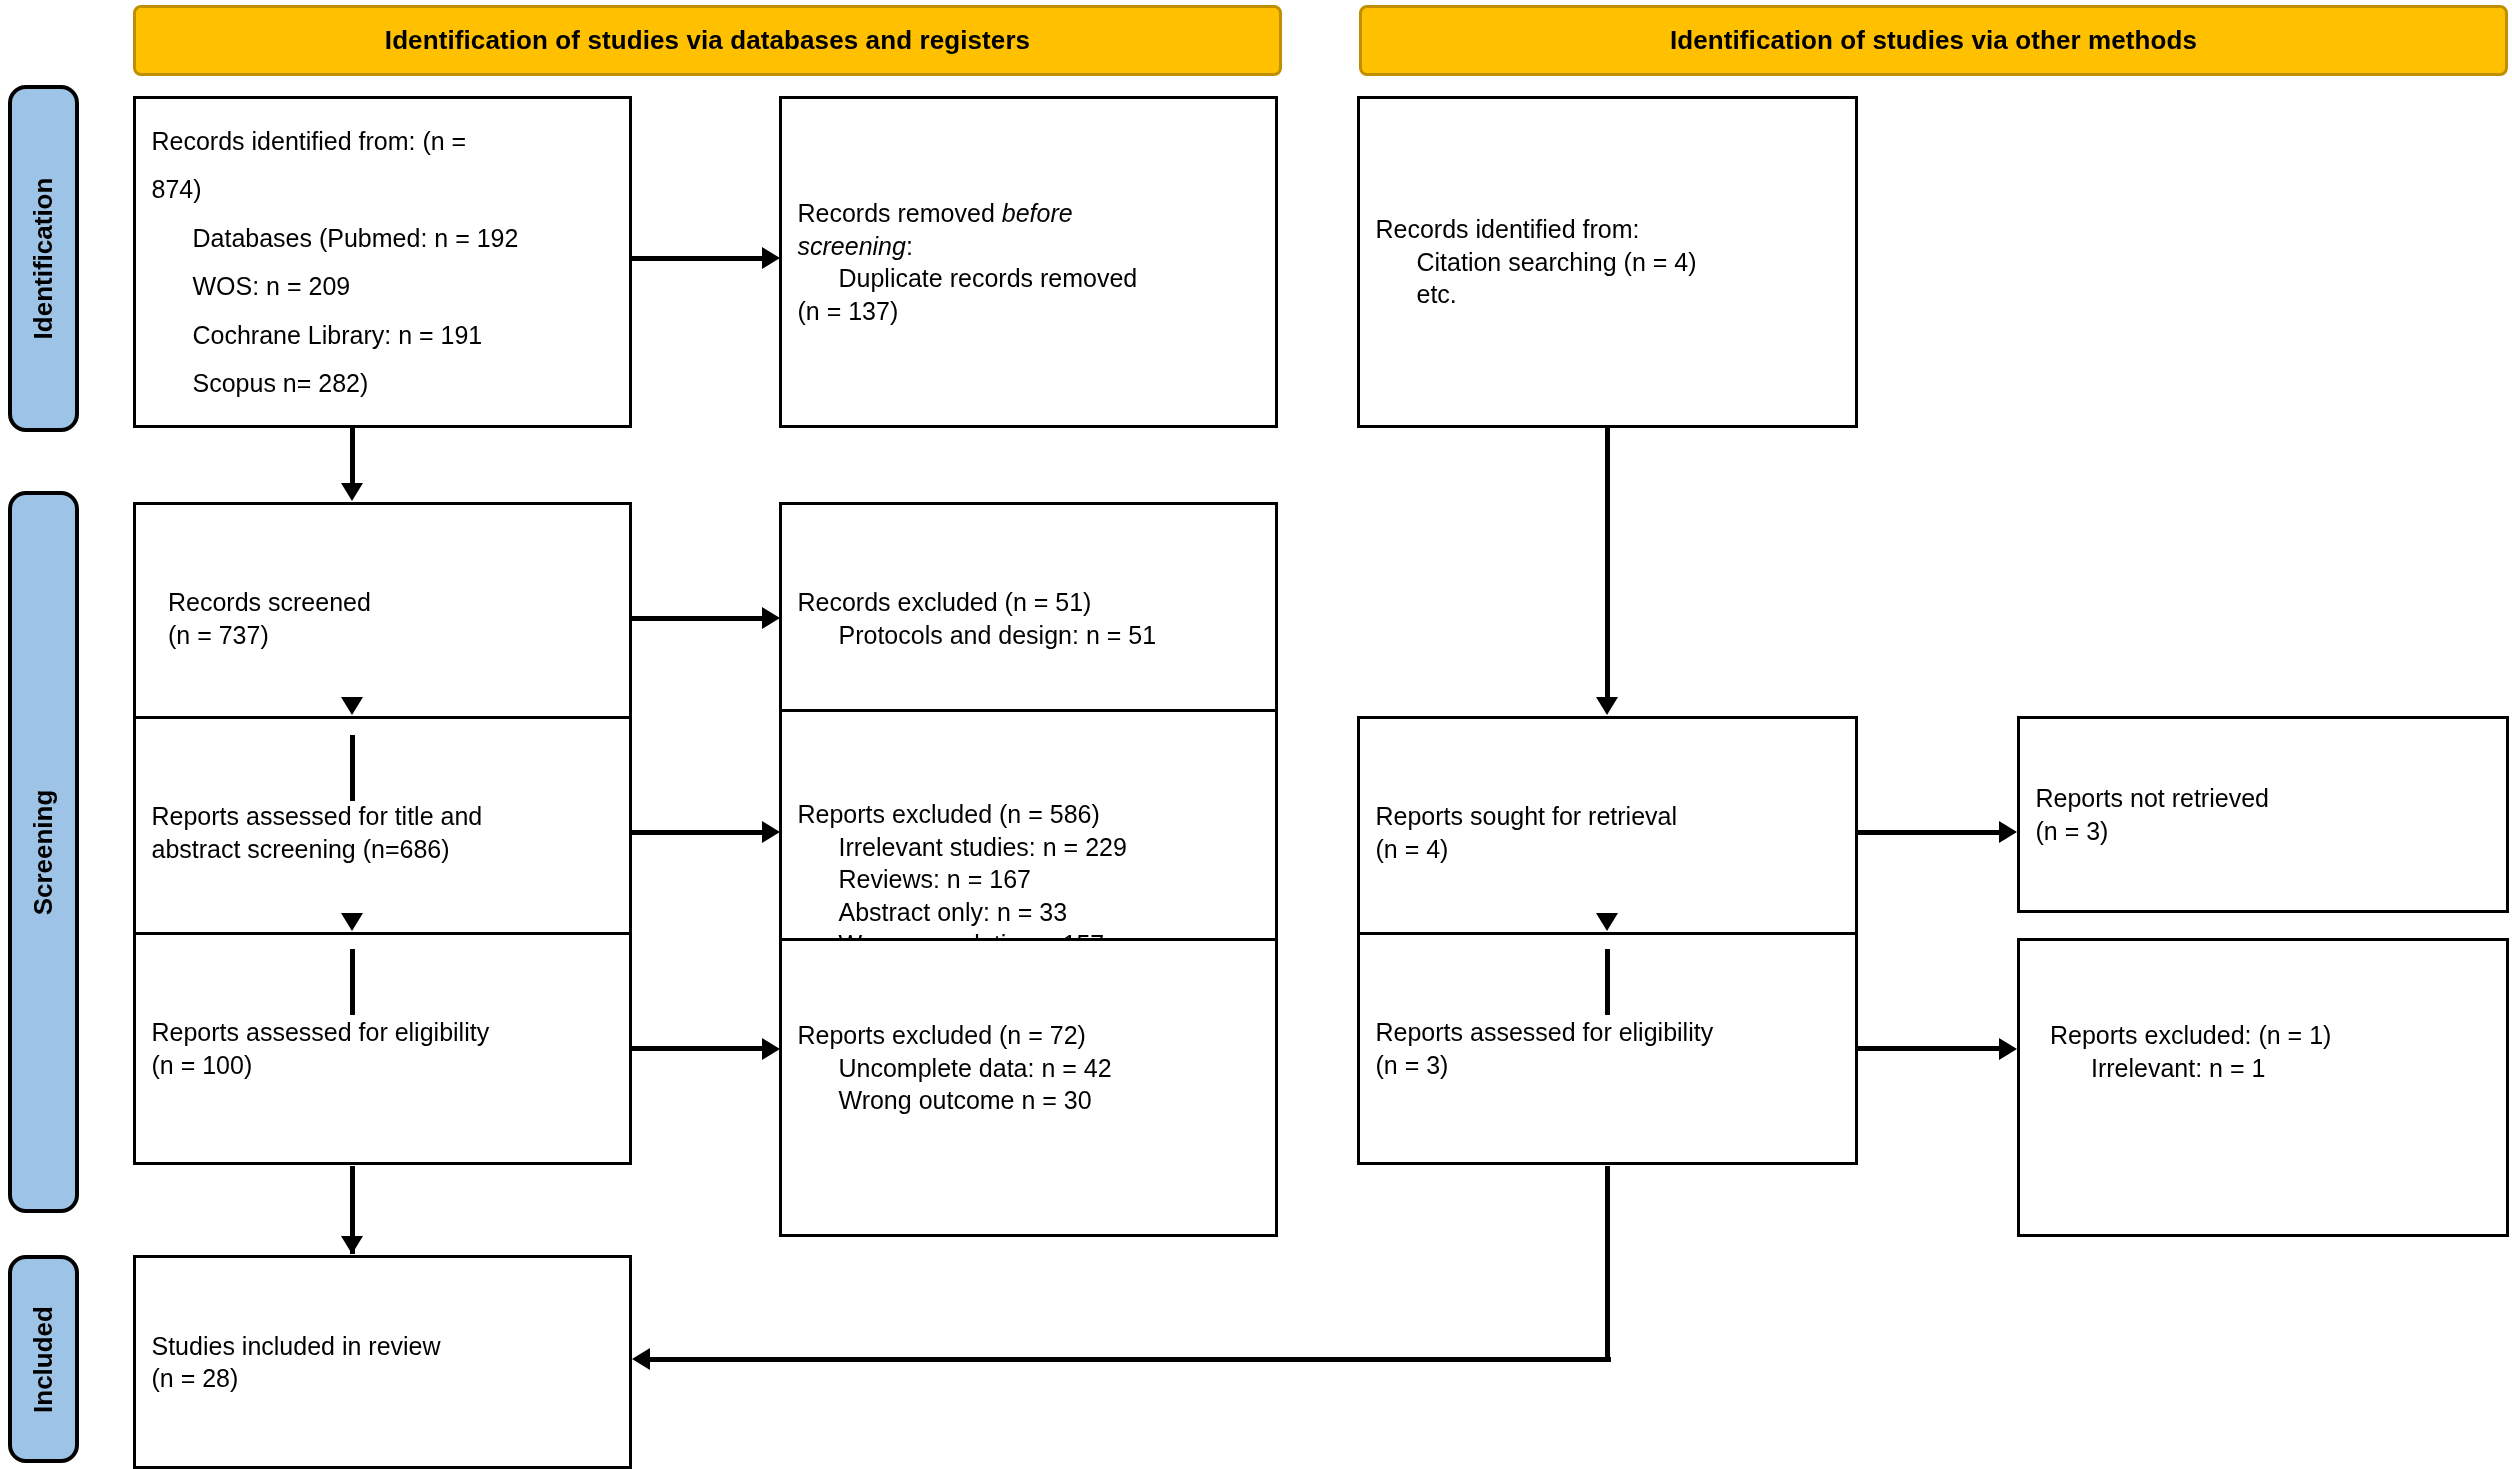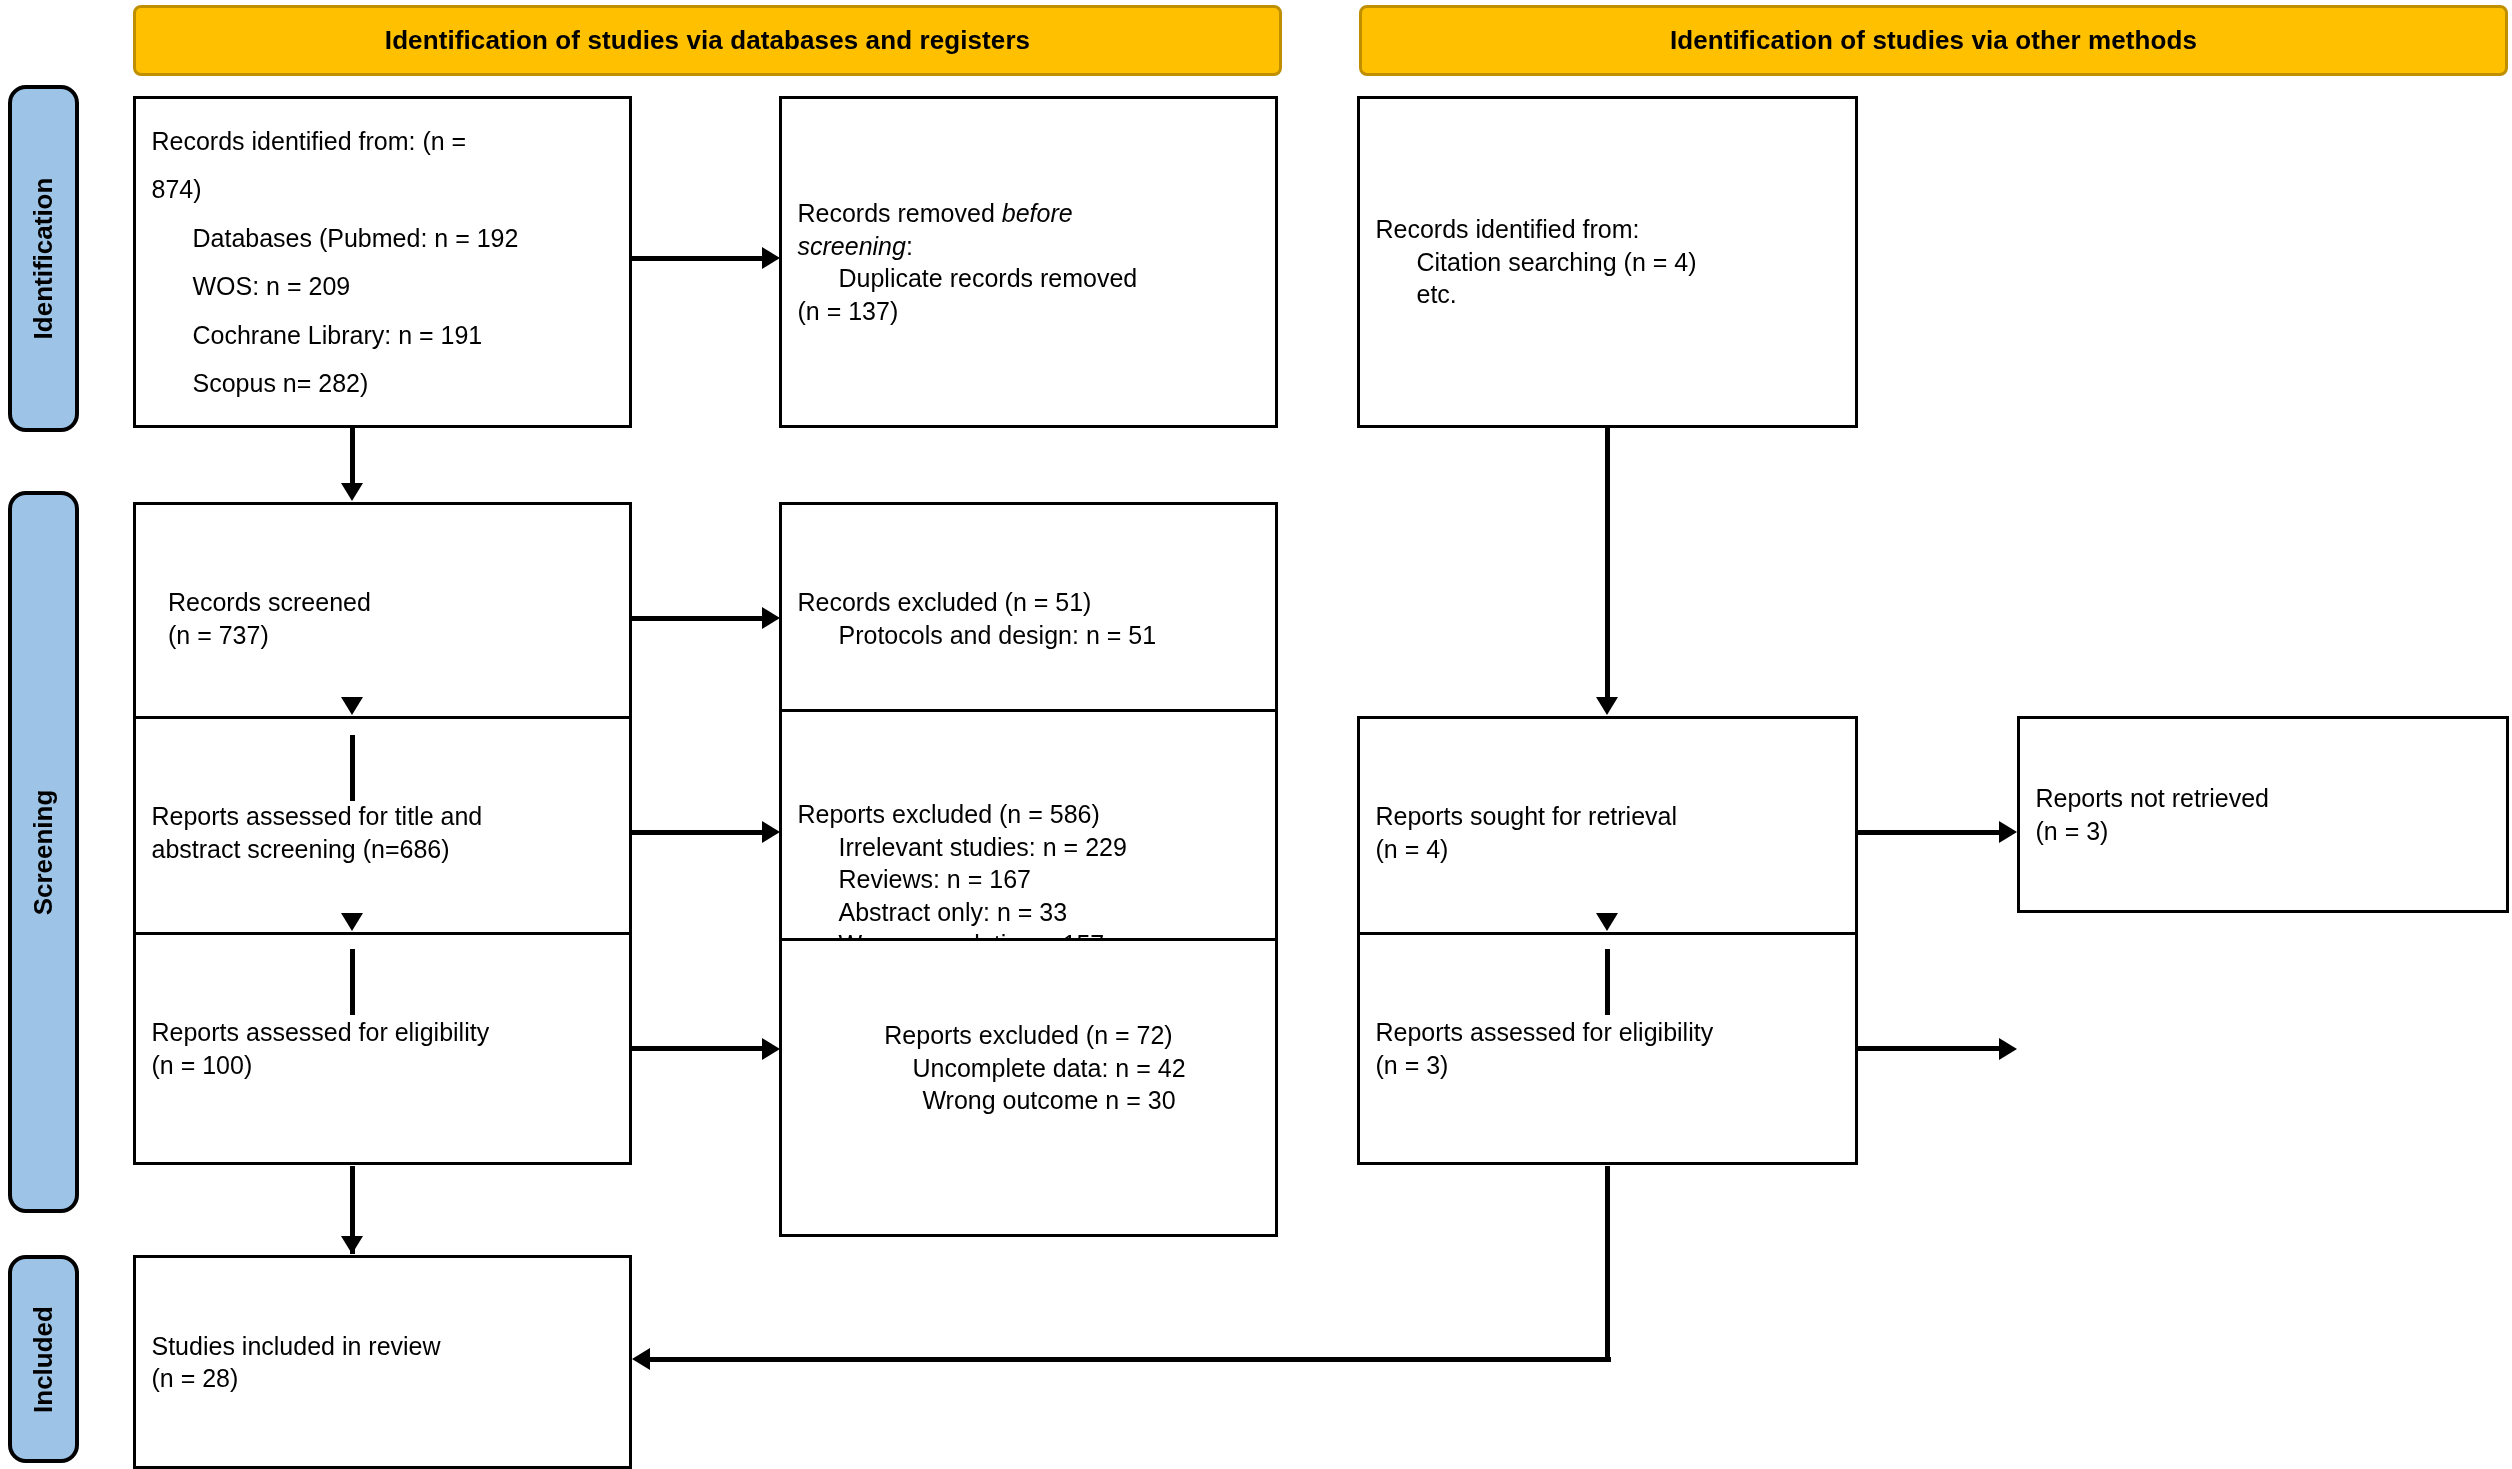--- a/index.html
+++ b/index.html
@@ -162,21 +162,21 @@
     <div class="line indent">Reviews: n = 167</div>
     <div class="line indent">Abstract only: n = 33</div>
     <div class="line indent">Wrong population = 157</div>
   </div>
 
   <div class="box" style="left:133px; top:932px; width:499px; height:233px;">
     <div class="line">Reports assessed for eligibility</div>
     <div class="line">(n = 100)</div>
   </div>
 
-  <div class="box" style="left:779px; top:938px; width:499px; height:299px; justify-content:flex-start; padding-top:78px;align-items:center;">
+  <div class="box" style="left:779px; top:938px; width:499px; height:299px; justify-content:flex-start; padding-top:78px;">
     <div class="line">Reports excluded (n = 72)</div>
     <div class="line indent">Uncomplete data: n = 42</div>
     <div class="line indent">Wrong outcome n = 30</div>
   </div>
 
   <div class="box" style="left:133px; top:1255px; width:499px; height:214px;">
     <div class="line">Studies included in review</div>
     <div class="line">(n = 28)</div>
   </div>
 
@@ -194,20 +194,24 @@
   <div class="box" style="left:2017px; top:716px; width:492px; height:197px;">
     <div class="line">Reports not retrieved</div>
     <div class="line">(n = 3)</div>
   </div>
 
   <div class="box" style="left:1357px; top:932px; width:501px; height:233px;">
     <div class="line">Reports assessed for eligibility</div>
     <div class="line">(n = 3)</div>
   </div>
 
+  <div class="box" style="left:2017px; top:938px; width:492px; height:299px; justify-content:flex-start; padding-top:78px; padding-left:30px;">
+    <div class="line">Reports excluded: (n = 1)</div>
+    <div class="line indent">Irrelevant: n = 1</div>
+  </div>
 
   <div class="hline" style="left:632px; top:256px; width:130px; height:5.4px;"></div>
   <div class="arrow-right" style="left:762px; top:247px;"></div>
 
   <div class="vline" style="left:350px; top:427px; width:5.4px; height:57px;"></div>
   <div class="arrow-down" style="left:341px; top:483px;"></div>
 
   <div class="hline" style="left:632px; top:616px; width:130px; height:5.4px;"></div>
   <div class="arrow-right" style="left:762px; top:607px;"></div>
 

